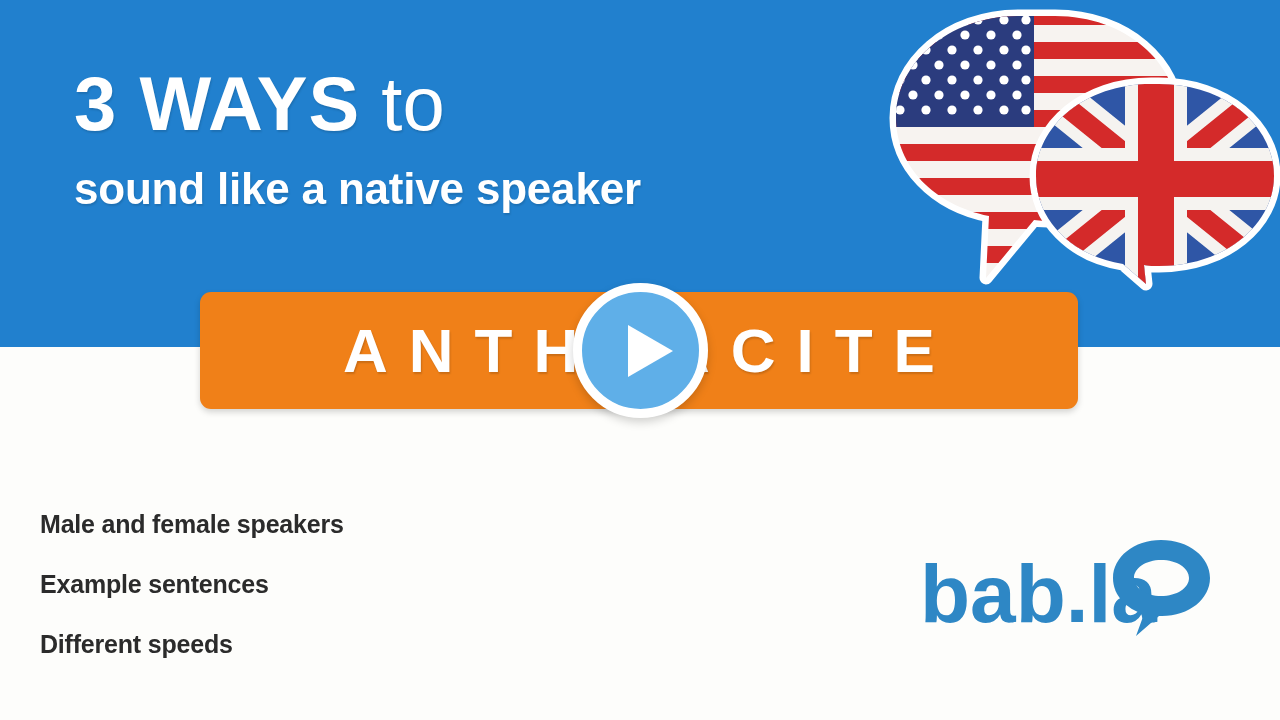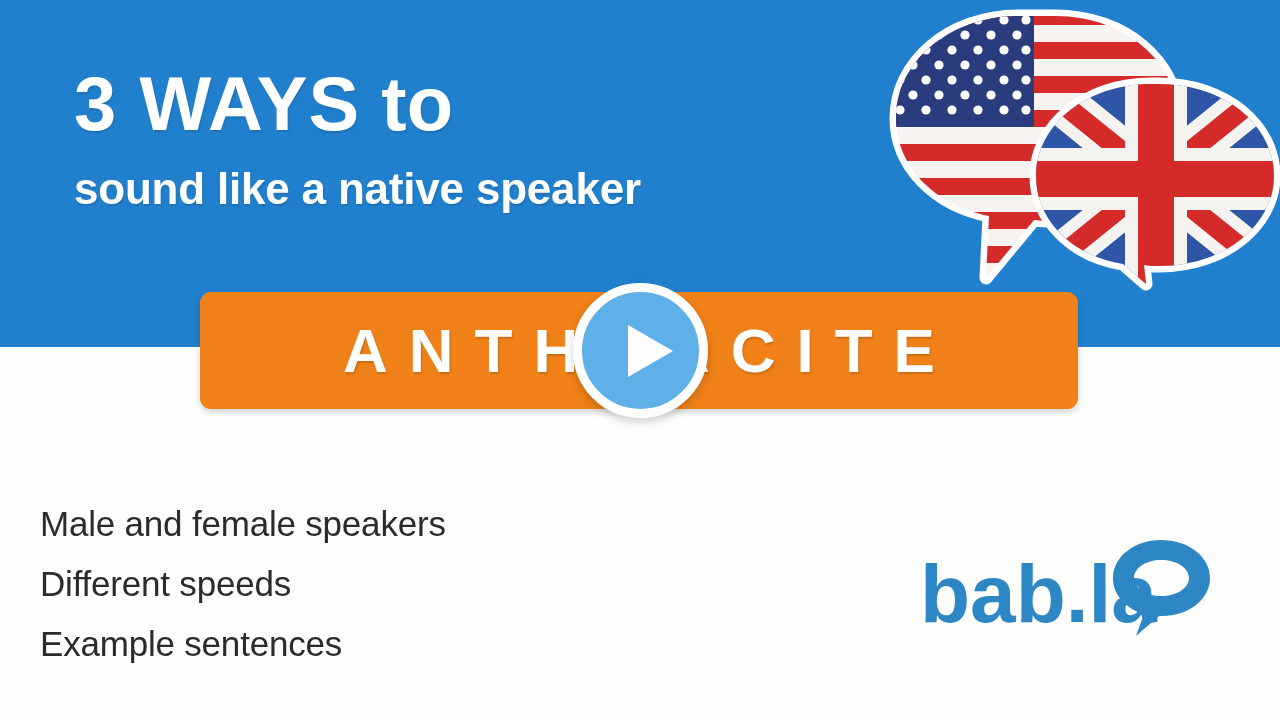--- a/index.html
+++ b/index.html
@@ -45,21 +45,21 @@
     letter-spacing: 0.5px;
     text-shadow: 1px 2px 2px rgba(0,0,0,0.13);
     white-space: nowrap;
   }
   .title-line1 .strong-part {
     font-weight: 700;
     letter-spacing: 1px;
     text-align: right;
   }
   .title-line1 .light-part {
-    font-weight: 700;
+    font-weight: 400;
     letter-spacing: 0px;
   }
 
   .title-line2 {
     margin: 0;
     margin-top: 10px;
     color: #FFFFFF;
     font-size: 44px;
     line-height: 66px;
     font-weight: 700;
@@ -136,23 +136,23 @@
   
   .feature-list {
     position: absolute;
     left: 40px;
     top: 494px;
     width: 760px;
   }
   .feature-item {
     margin: 0;
     color: #2B2B2B;
-    font-size: 35px;
+    font-size: 25px;
     line-height: 60px;
-    font-weight: 400;
+    font-weight: 700;
     letter-spacing: -0.2px;
     white-space: nowrap;
   }
 
   
   .babla-logo {
     position: absolute;
     left: 920px;
     top: 538px;
     width: 290px;
@@ -287,22 +287,22 @@
   <div class="banner">
     <div class="banner-text">ANTHRACITE</div>
   </div>
 
   <div class="play-button">
     <div class="play-triangle"></div>
   </div>
 
   <div class="feature-list">
     <p class="feature-item">Male and female speakers</p>
+    <p class="feature-item">Example sentences</p>
     <p class="feature-item">Different speeds</p>
-    <p class="feature-item">Example sentences</p>
   </div>
 
   <div class="babla-logo">
     <svg width="290" height="110" viewBox="0 0 290 110" xmlns="http://www.w3.org/2000/svg">
       <text x="0" y="84" font-family="Liberation Sans, DejaVu Sans, sans-serif" font-size="82" font-weight="700" fill="#2E87C5">bab.la</text>
 
       <g fill="#2E87C5">
         <path d="M241 2
                  C 214 2, 193 19, 193 40
                  C 193 57, 206 71, 224 76

